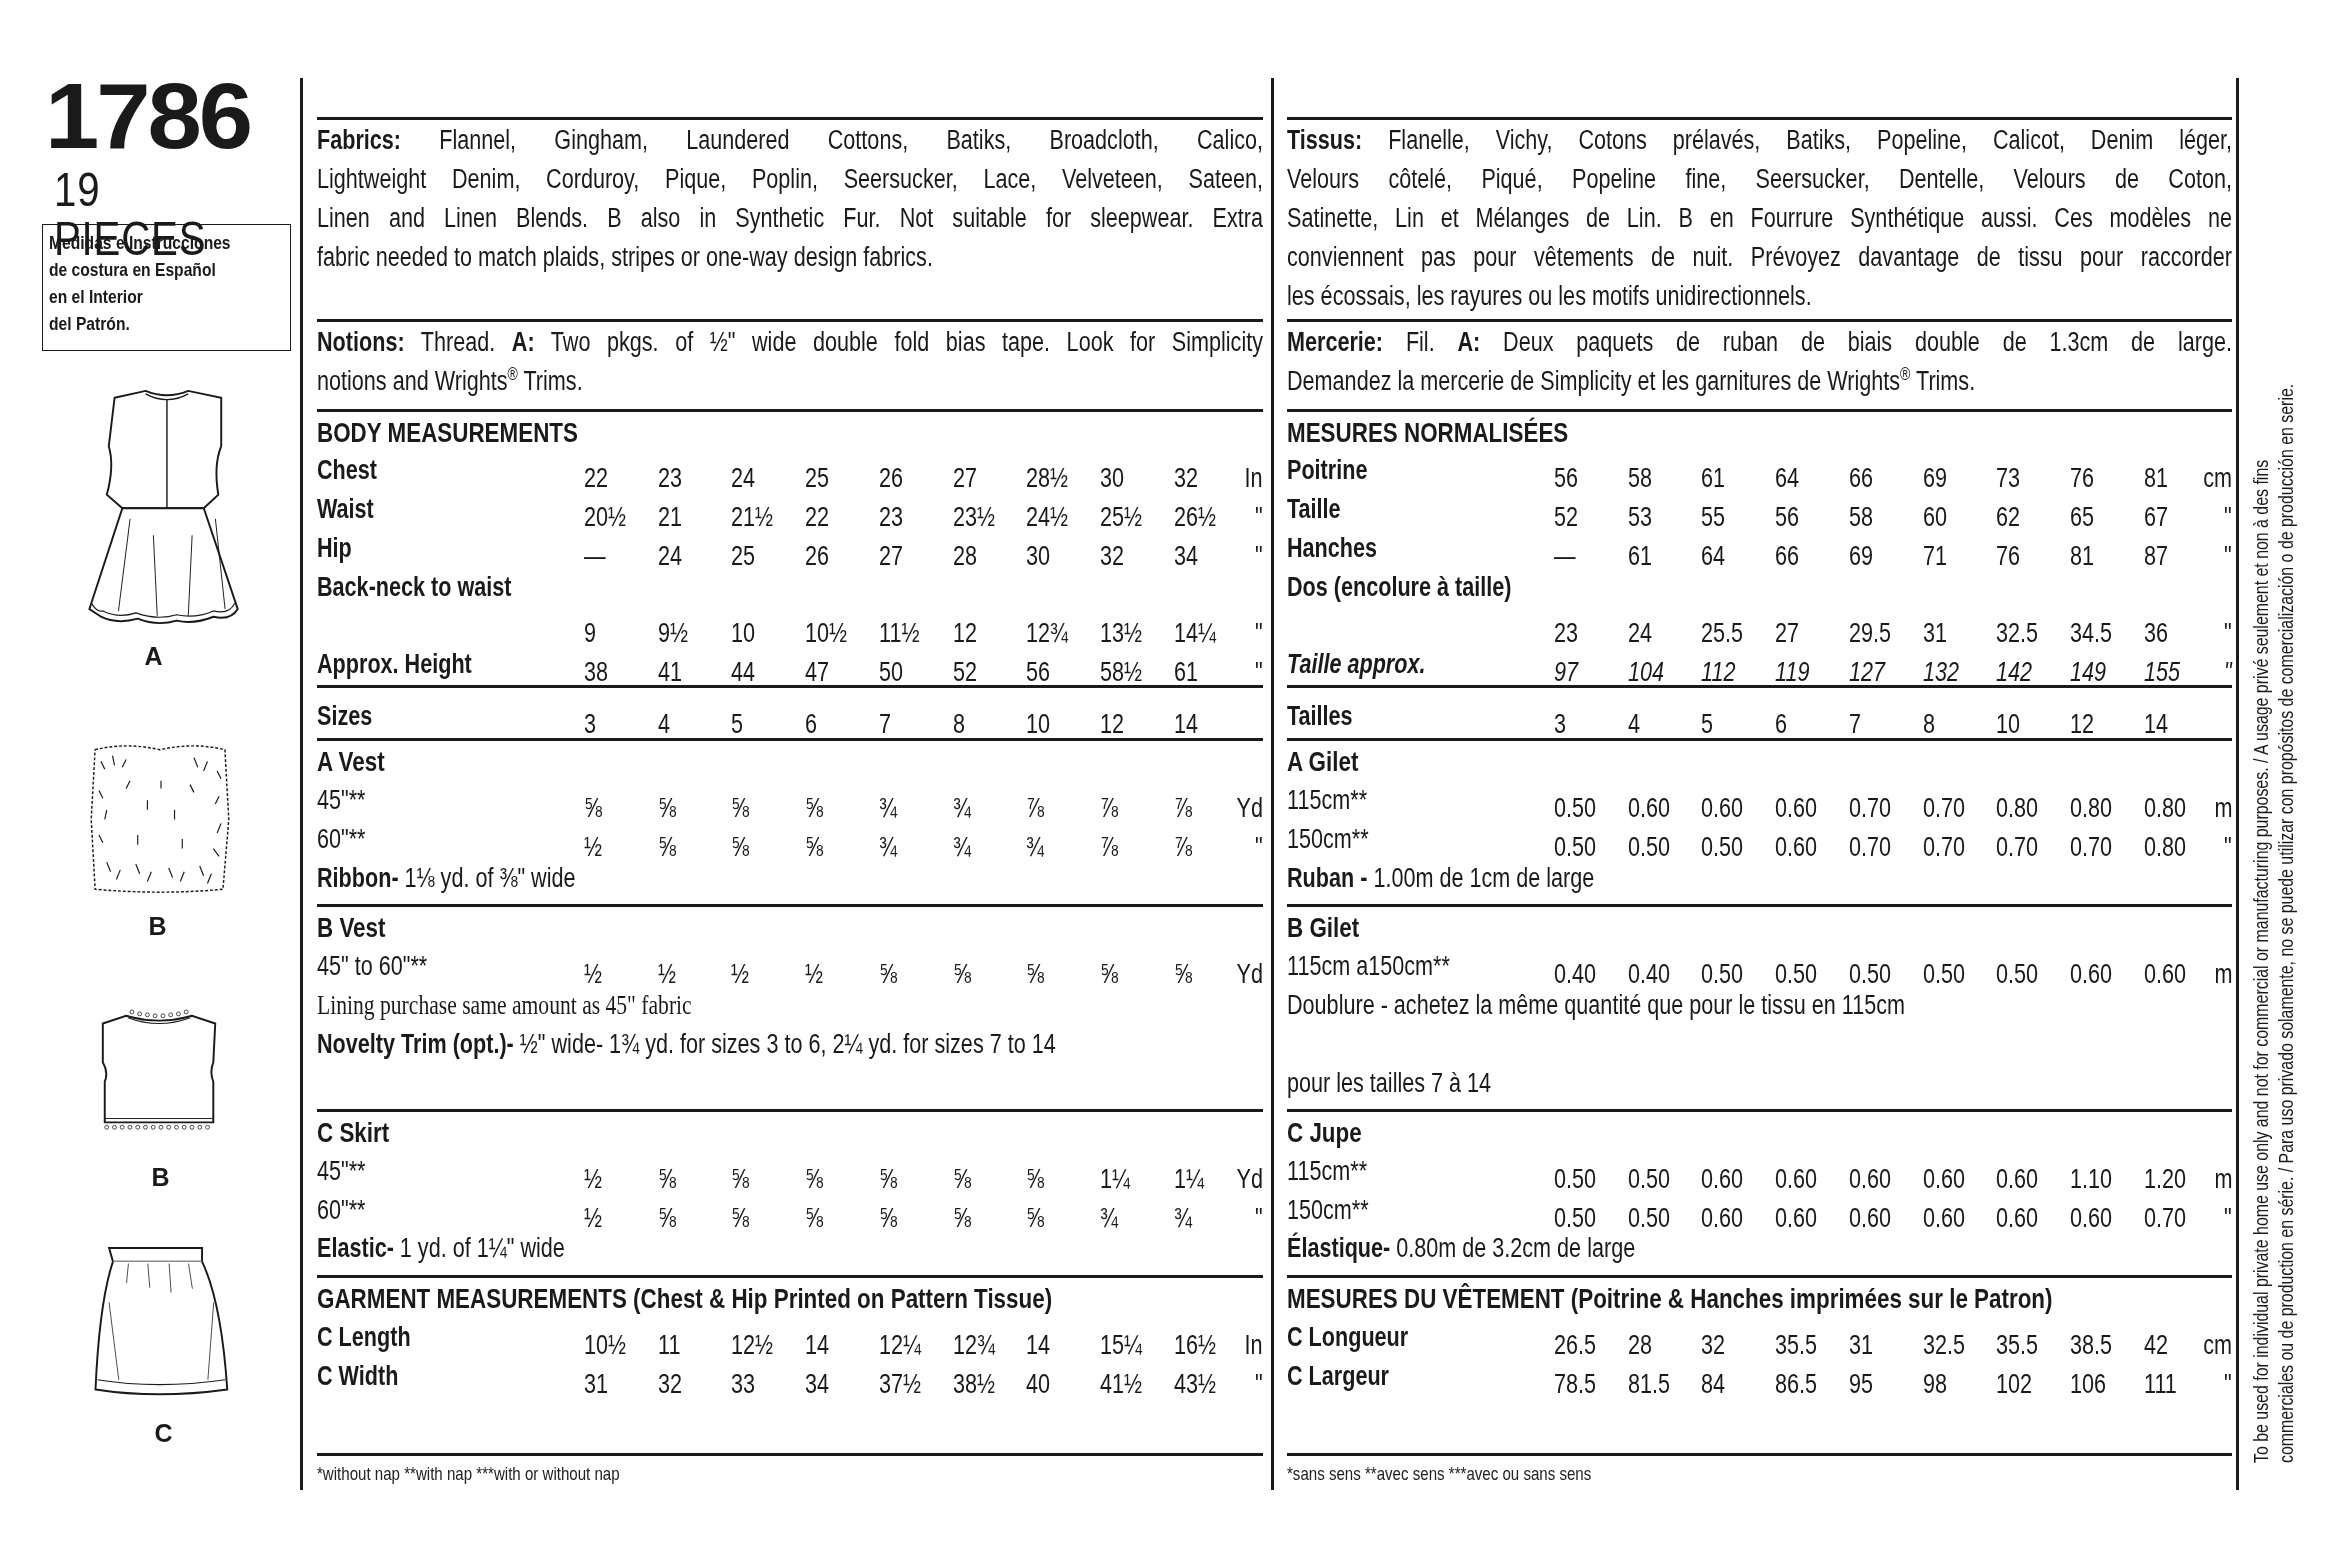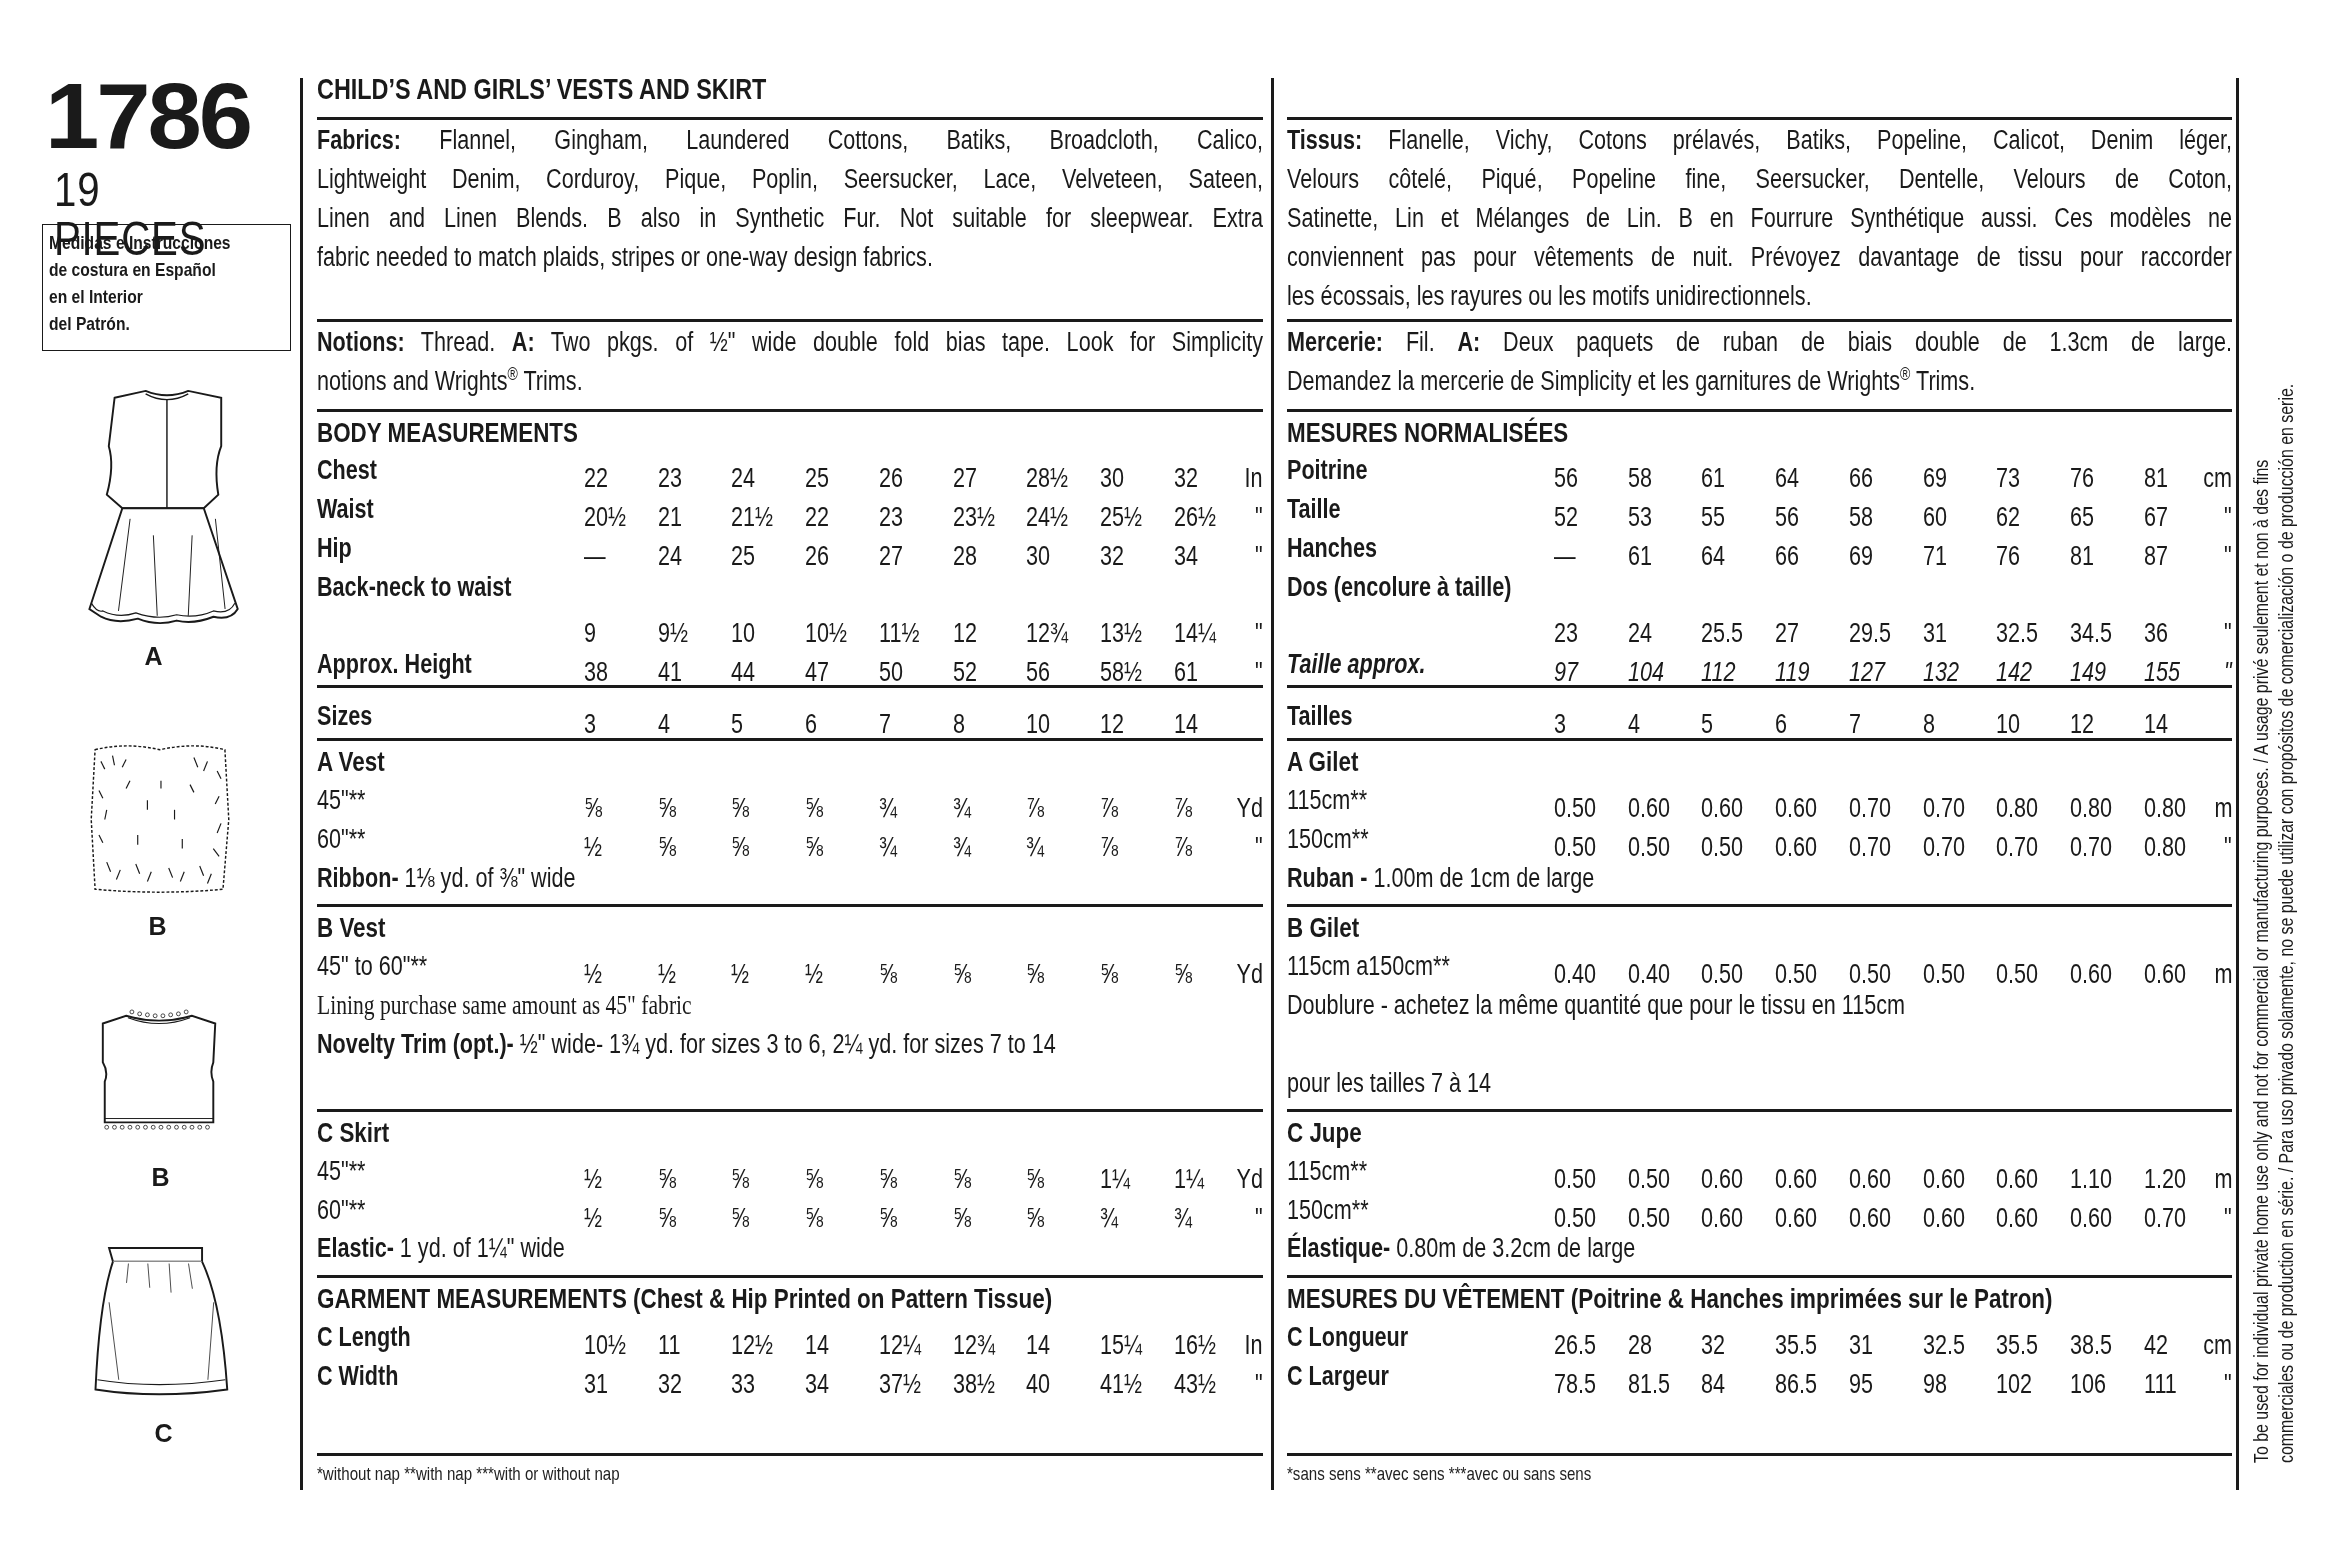--- a/index.html
+++ b/index.html
@@ -157,21 +157,20 @@
     </svg>
   </div>
   <div class="illus-label" style="left:144px;top:1419px;">C</div>
 </div>
 
 <div class="vline" style="left:300px;"></div>
 <div class="vline" style="left:1271px;"></div>
 <div class="vline" style="left:2236px;"></div>
 
 <div class="col col-en">
-  <div class="title"><span class="narrow">CHILD’S AND GIRLS’ VESTS AND SKIRT</span></div>
   <div class="rule" style="top:117px;"></div>
 
   <div class="para" style="top:121px;">
     <span class="line"><span class="b">Fabrics:</span> <span>Flannel, Gingham, Laundered Cottons, Batiks, Broadcloth, Calico,</span></span>
     <span class="line">Lightweight Denim, Corduroy, Pique, Poplin, Seersucker, Lace, Velveteen, Sateen,</span>
     <span class="line">Linen and Linen Blends. B also in Synthetic Fur. Not suitable for sleepwear. Extra</span>
     <span class="line last">fabric needed to match plaids, stripes or one-way design fabrics.</span>
   </div>
 
   <div class="rule" style="top:319px;"></div>

